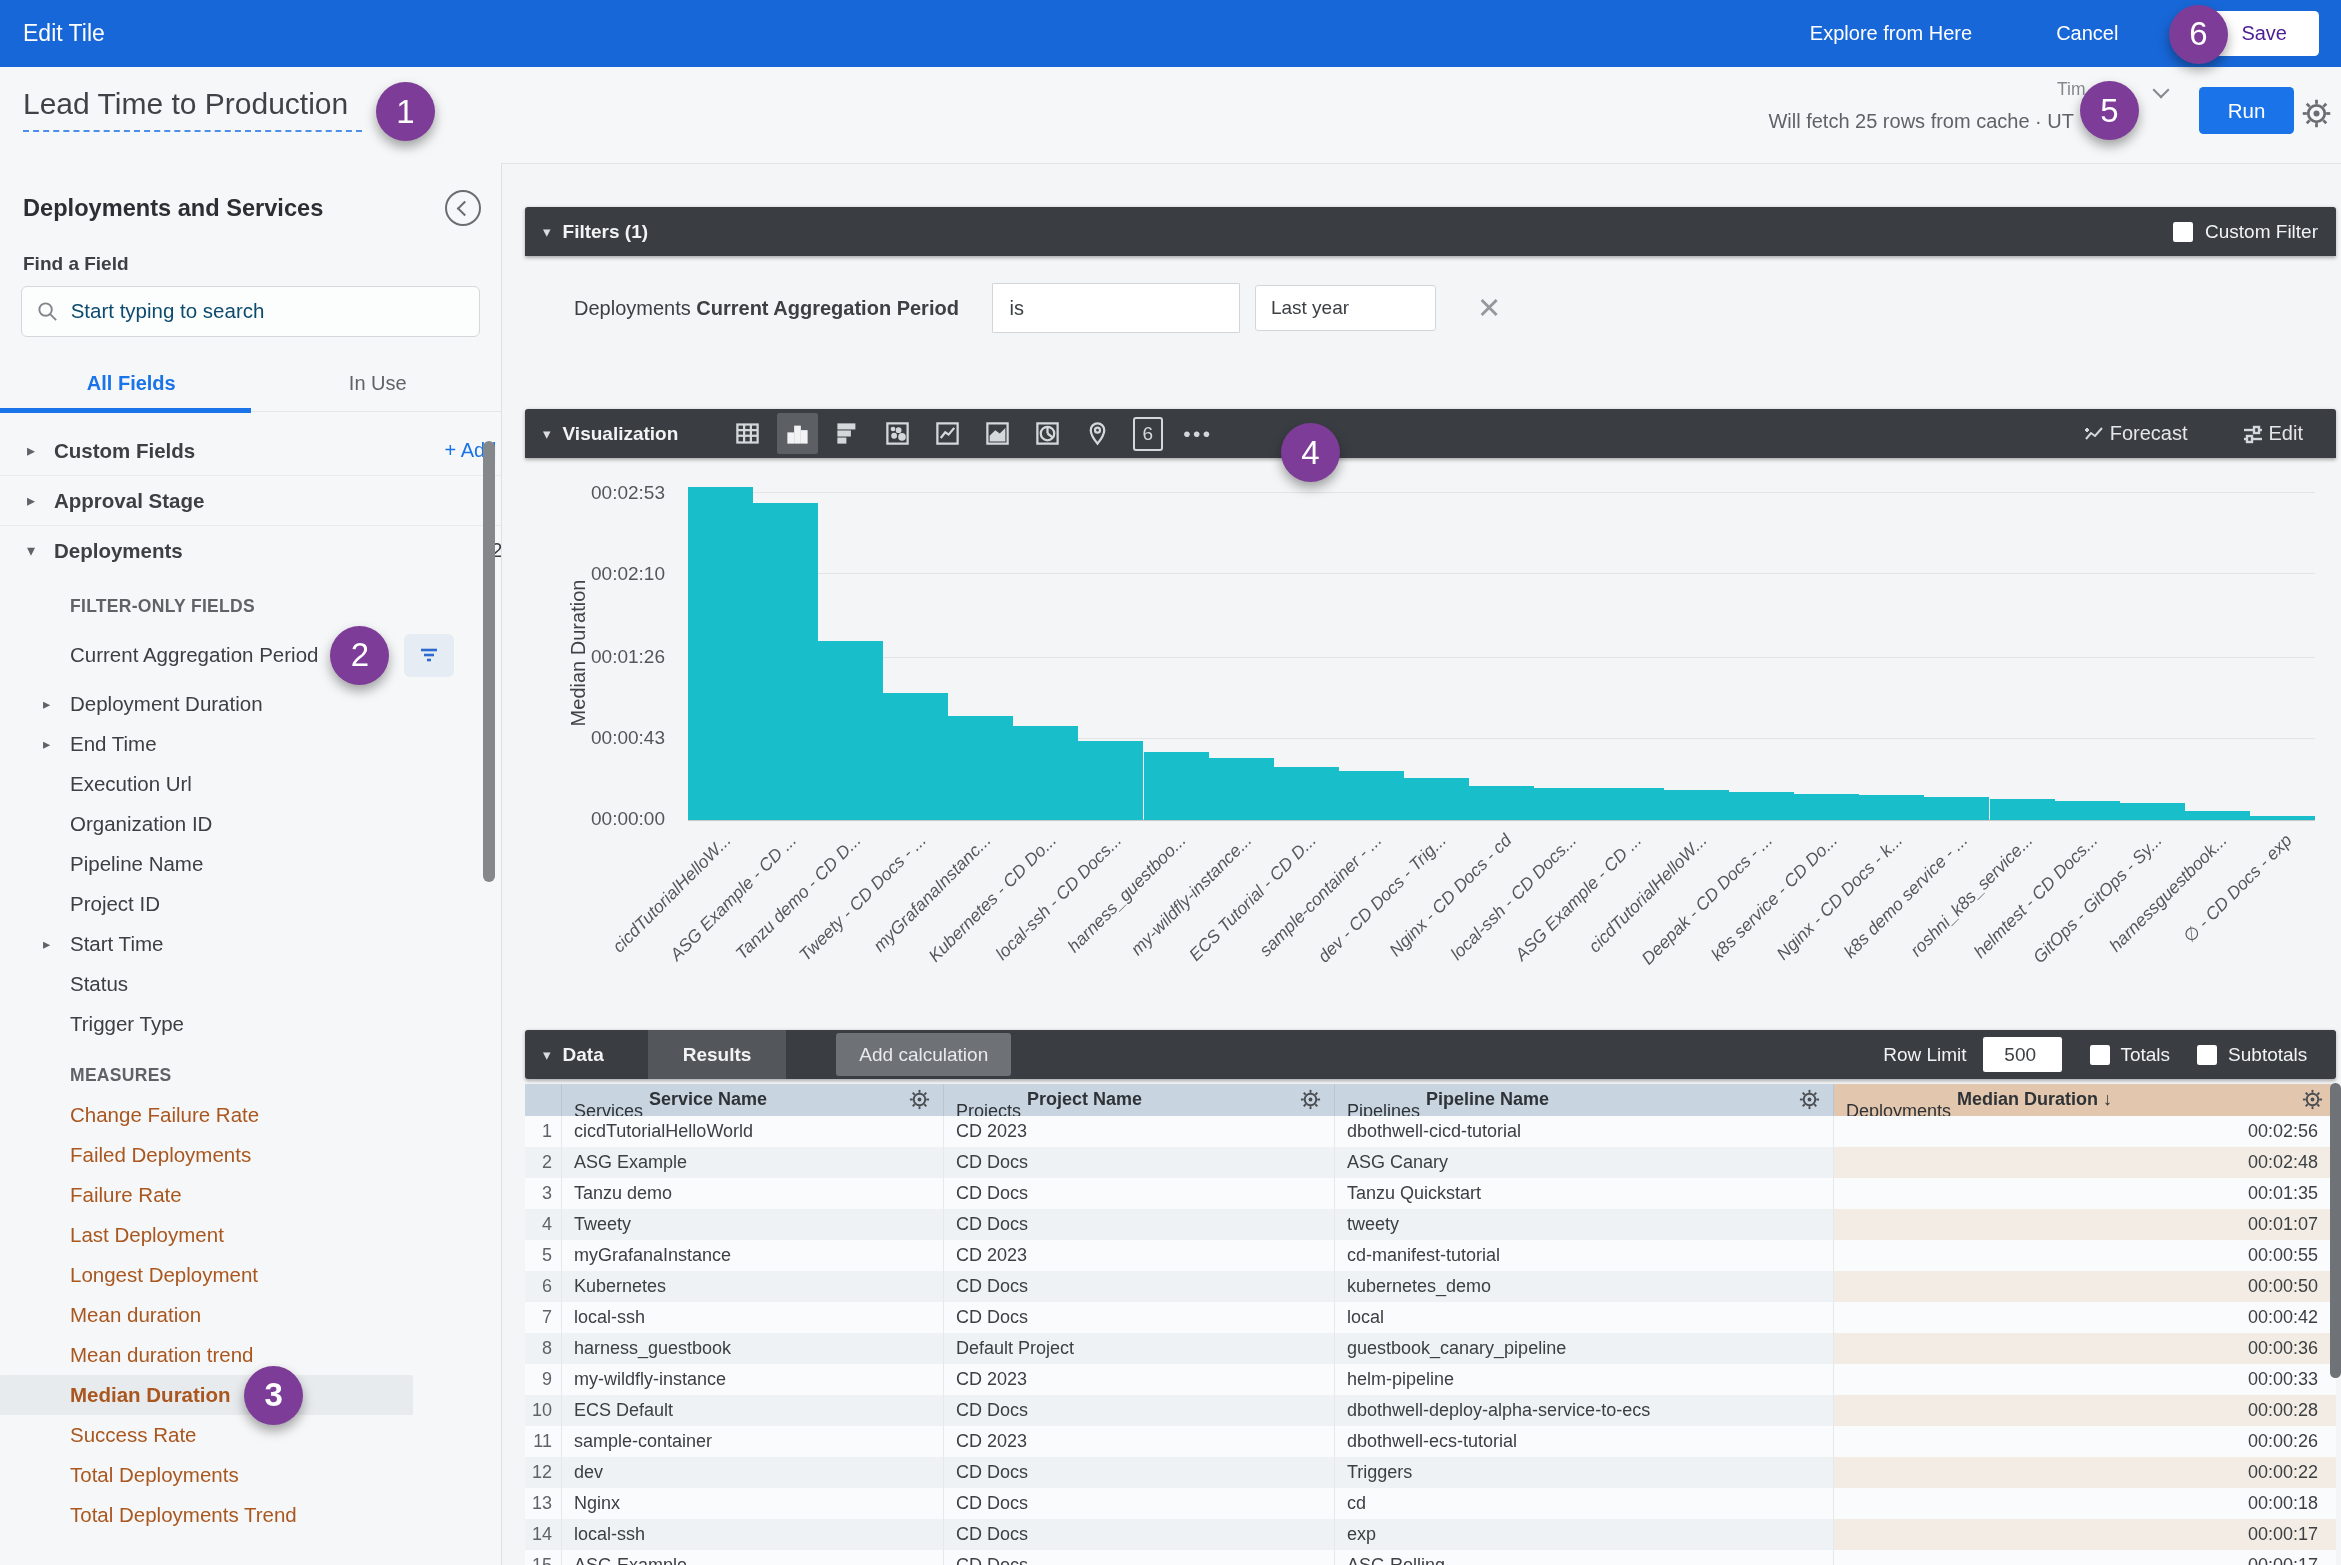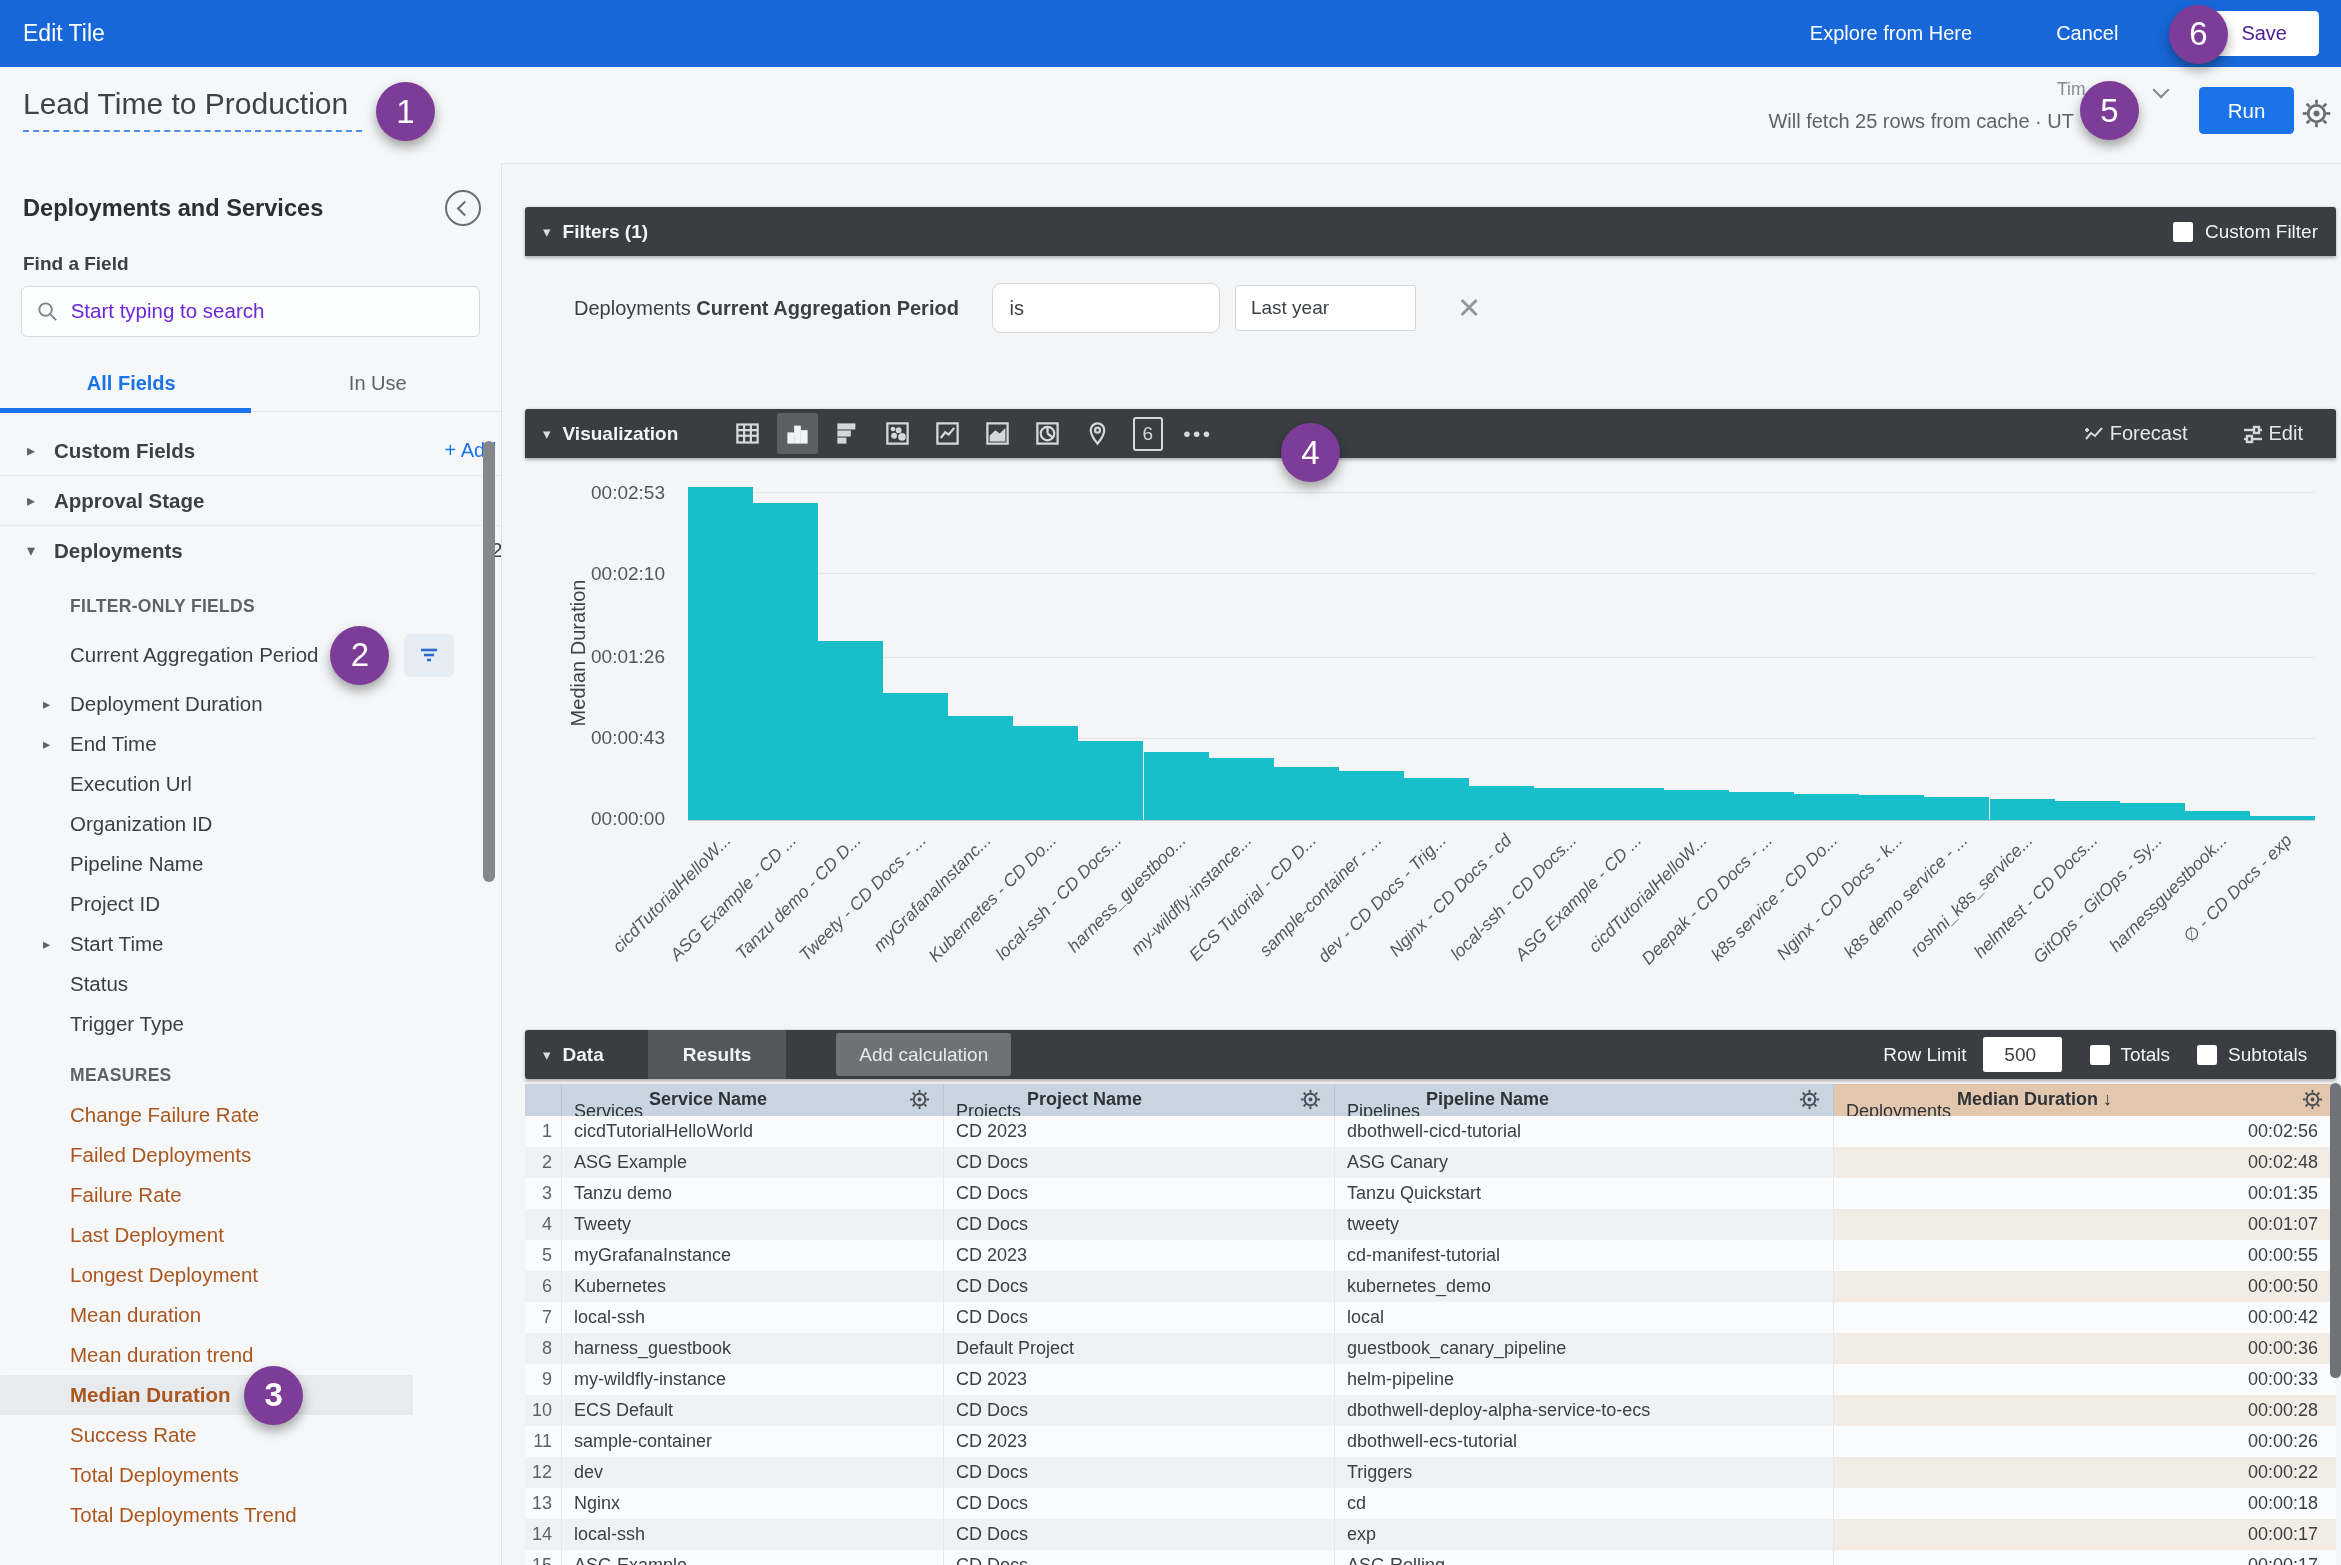--- a/index.html
+++ b/index.html
@@ -43,21 +43,21 @@
   .sb-head{display:flex;align-items:center;padding:27px 20px 0 23px;}
   .sb-title{flex:1;font-size:23.6px;font-weight:700;color:#2B2F33;}
   .collapse-btn{width:32px;height:32px;border:2.3px solid #6A6E72;border-radius:50%;display:flex;
                 align-items:center;justify-content:center;cursor:pointer;}
   .chevron-left{width:9px;height:9px;border-left:2.3px solid #6A6E72;border-bottom:2.3px solid #6A6E72;
                 transform:rotate(45deg);margin-left:3px;}
   .find-label{padding:27px 23px 10.7px;font-size:19px;font-weight:700;color:#3C4043;}
   .search-box{margin:0 21px;height:49px;border:1.5px solid #D5D8DB;border-radius:6px;background:#FCFDFD;
               display:flex;align-items:center;padding:0 13.7px;gap:12px;cursor:text;}
   .search-box svg{width:23px;height:23px;color:#80868B;flex:0 0 auto;}
-  .search-placeholder{font-size:20.5px;color:#6d28d9;}
+  .search-placeholder{font-size:20.5px;color:#0c4a6e;}
   .tabs{display:flex;margin-top:35px;position:relative;border-bottom:1.5px solid #E4E6E8;padding-left:8px;}
   .tab{flex:1;text-align:center;font-size:20px;color:#5F6368;padding-bottom:16.7px;cursor:pointer;}
   .tab.active{color:#1A73E8;font-weight:700;}
   .tab-underline{position:absolute;left:0;bottom:-1.5px;width:251px;height:4.6px;background:#1A73E8;}
   .fields{padding-top:13.7px;}
   .group{display:flex;align-items:center;height:49px;padding:0 10.7px 0 27px;border-bottom:0.8px solid #E8EAEC;
          font-size:20.5px;font-weight:700;color:#3C4043;overflow:hidden;cursor:pointer;}
   .group:last-of-type{border-bottom:none;}
   .group .caret{width:27px;font-size:16px;color:#5F6368;font-weight:400;}
   .group-action{margin-left:auto;color:#1A73E8;font-size:20px;font-weight:400;white-space:nowrap;margin-right:-6px;}
@@ -79,21 +79,21 @@
                 color:#F1F3F4;padding:0 18px;box-sizing:border-box;box-shadow:0 1.5px 3.8px rgba(0,0,0,.3);}
   .ph-caret{font-size:15px;margin-right:12px;color:#DADCE0;}
   .ph-title{font-size:19px;font-weight:700;}
   .checkbox{width:20px;height:20px;background:#fff;border-radius:2.3px;flex:0 0 auto;cursor:pointer;}
   .custom-filter{margin-left:auto;display:flex;align-items:center;gap:12px;font-size:19px;}
 
   .filters-body{height:107px;position:relative;}
   .filter-row{position:absolute;left:49px;top:27px;display:flex;align-items:center;}
   .filter-field{font-size:20px;color:#3C4043;}
   .filter-field b{font-weight:700;}
-  .op-box{margin-left:33px;width:228px;height:50px;background:#fff;border:1.5px solid #D3D6D9;border-radius:9px;
+  .op-box{margin-left:33px;width:248px;height:50px;background:#fff;border:1.5px solid #D3D6D9;border-radius:1px;
           display:flex;align-items:center;padding:0 16.7px;font-size:20px;box-sizing:border-box;cursor:pointer;}
   .val-box{margin-left:15px;width:181px;height:46px;background:#fff;border:1.5px solid #D3D6D9;border-radius:3px;
            display:flex;align-items:center;padding:0 15px;font-size:19px;box-sizing:border-box;cursor:pointer;}
   .remove-x{margin-left:41px;font-size:29px;color:#94989C;font-weight:300;cursor:pointer;}
   .gap60{height:46px;}
 
   
   .vicons{display:flex;align-items:center;gap:9px;margin-left:49px;}
   .vicon{width:41px;height:41px;display:flex;align-items:center;justify-content:center;border-radius:2.3px;cursor:pointer;}
   .vicon.active{background:#5C6065;}

